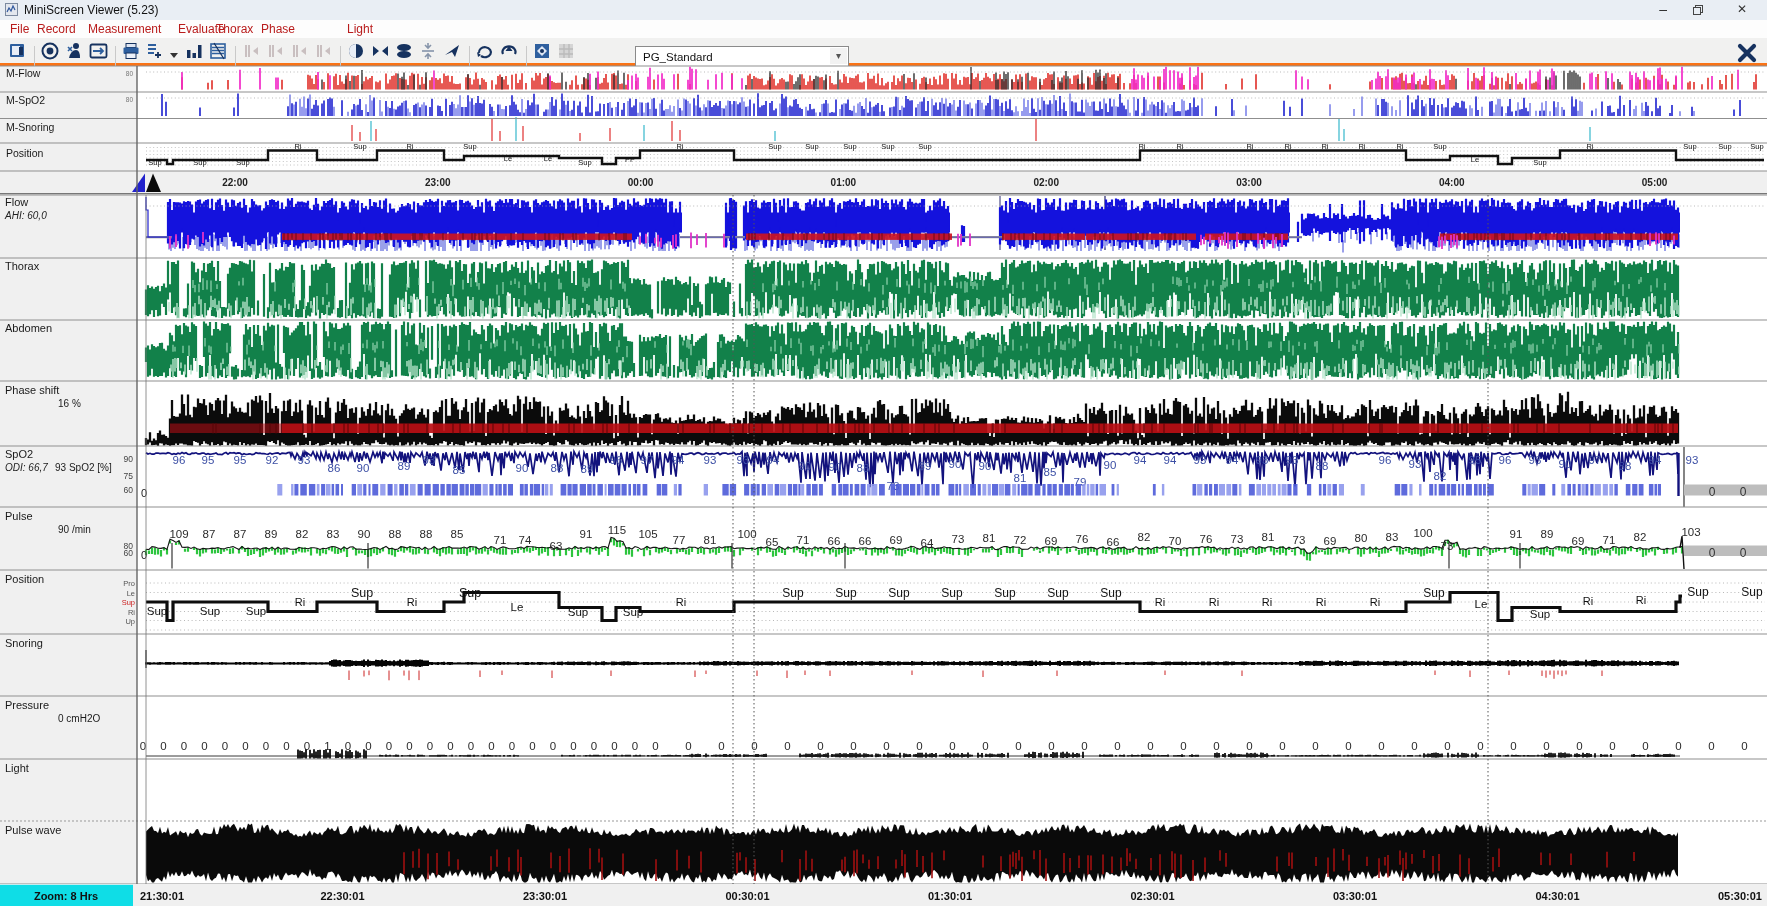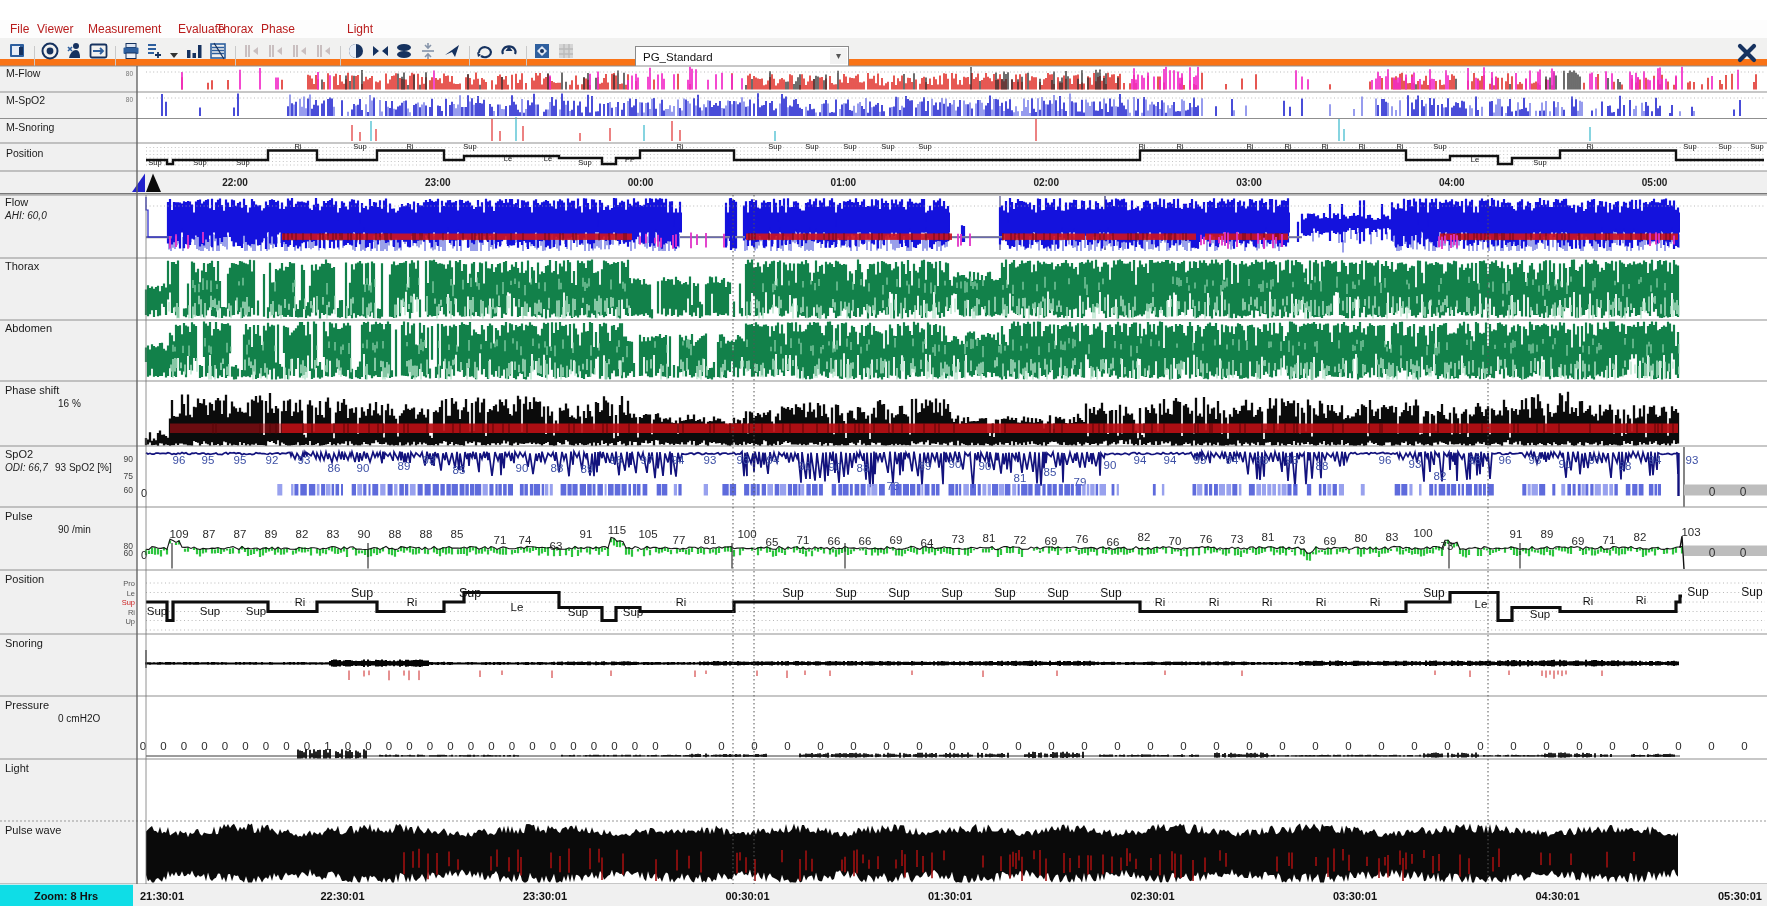--- a/index.html
+++ b/index.html
@@ -1,30 +1,43 @@
 <!DOCTYPE html>
 <html><head><meta charset="utf-8"><title>MiniScreen Viewer</title>
 <style>
 html,body{margin:0;padding:0;background:#fff}
 *{font-family:"Liberation Sans",sans-serif}
 #app{position:relative;width:1767px;height:906px;overflow:hidden;background:#fff}
 </style></head>
 <body>
 <div id="app">
+<div style="position:absolute;left:0;top:0;width:100%;height:20px;background:#e9eef4;font-size:12px;color:#111">
+      <svg width="13" height="13" style="position:absolute;left:5px;top:3px" viewBox="0 0 13 13">
+        <rect x="0.5" y="0.5" width="12" height="12" fill="#e3e7ee" stroke="#7c8aa0"></rect>
+        <path d="M2 9 l2 -4 l2 3 l2 -5 l2 4" stroke="#30589e" stroke-width="1.2" fill="none"></path>
+      </svg>
+      <span style="position:absolute;left:24px;top:3px">MiniScreen Viewer (5.23)</span>
+      <span style="position:absolute;right:100px;top:1px;color:#333;font-size:14px">–</span>
+      <svg width="10" height="10" style="position:absolute;right:64px;top:5px" viewBox="0 0 10 10">
+        <rect x="2.5" y="0.5" width="7" height="7" fill="none" stroke="#444"></rect>
+        <rect x="0.5" y="2.5" width="7" height="7" fill="#e9eef4" stroke="#444"></rect>
+      </svg>
+      <span style="position:absolute;right:20px;top:2px;color:#333;font-size:12px">✕</span>
+    </div>
 <div style="position:absolute;left:0;top:20px;width:100%;height:18px;background:#fdfdfd;font-size:12px;color:#b91c1c">
       <span style="position:absolute;left:10px;top:2px">File</span>
-      <span style="position:absolute;left:37px;top:2px">Viewer</span>
+      <span style="position:absolute;left:37px;top:2px">Record</span>
       <span style="position:absolute;left:88px;top:2px">Measurement</span>
       <span style="position:absolute;left:178px;top:2px">Evaluate</span>
       <span style="position:absolute;left:216px;top:2px">Thorax</span>
       <span style="position:absolute;left:261px;top:2px">Phase</span>
       <span style="position:absolute;left:296px;top:19px">Options</span>
       <span style="position:absolute;left:347px;top:2px">Light</span>
     </div>
-<div style="position:absolute;left:0;top:38px;width:100%;height:28px;background:#f1f1f0;border-bottom:7px solid #f97316;white-space:nowrap;padding:3px 0 0 6px;box-sizing:border-box"><svg width="22" height="20" viewBox="0 0 22 20" style="margin:0 1px">
+<div style="position:absolute;left:0;top:38px;width:100%;height:28px;background:#f1f1f0;border-bottom:3px solid #f97316;white-space:nowrap;padding:3px 0 0 6px;box-sizing:border-box"><svg width="22" height="20" viewBox="0 0 22 20" style="margin:0 1px">
         <rect x="3" y="3" width="14" height="13" rx="1" fill="#2e5f9e"></rect>
         <rect x="5" y="5" width="8" height="9" fill="#e8eef7"></rect>
         <rect x="12" y="6" width="4" height="8" fill="#16325f"></rect>
       </svg><span style="display:inline-block;width:1px;height:22px;background:#c9c9c9;margin:0 4px;vertical-align:middle"></span><svg width="22" height="20" viewBox="0 0 22 20" style="margin:0 1px">
         <circle cx="10" cy="10" r="7.5" fill="none" stroke="#16325f" stroke-width="2"></circle>
         <circle cx="10" cy="10" r="3.4" fill="#16325f"></circle>
       </svg><svg width="22" height="20" viewBox="0 0 22 20" style="margin:0 1px">
         <circle cx="12" cy="5" r="3" fill="#16325f"></circle>
         <path d="M5 17 Q7 9 12 9 Q16 9 16 17 Z" fill="#16325f"></path>
         <path d="M4 6 l4 4 M8 6 l-4 4" stroke="#2e5f9e" stroke-width="1.6"></path>

